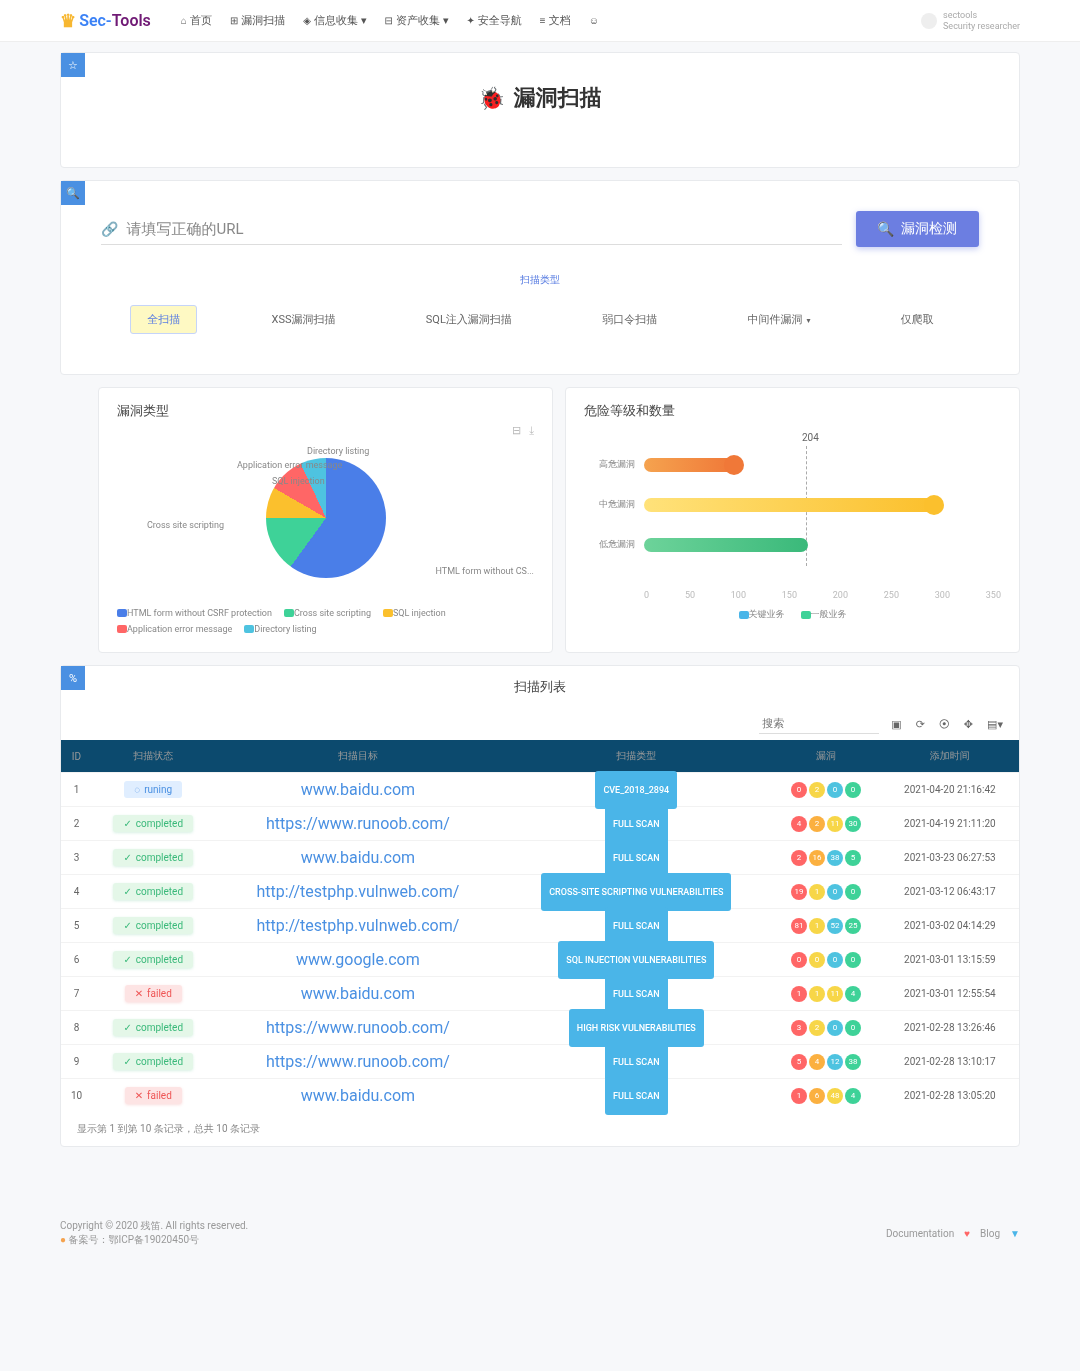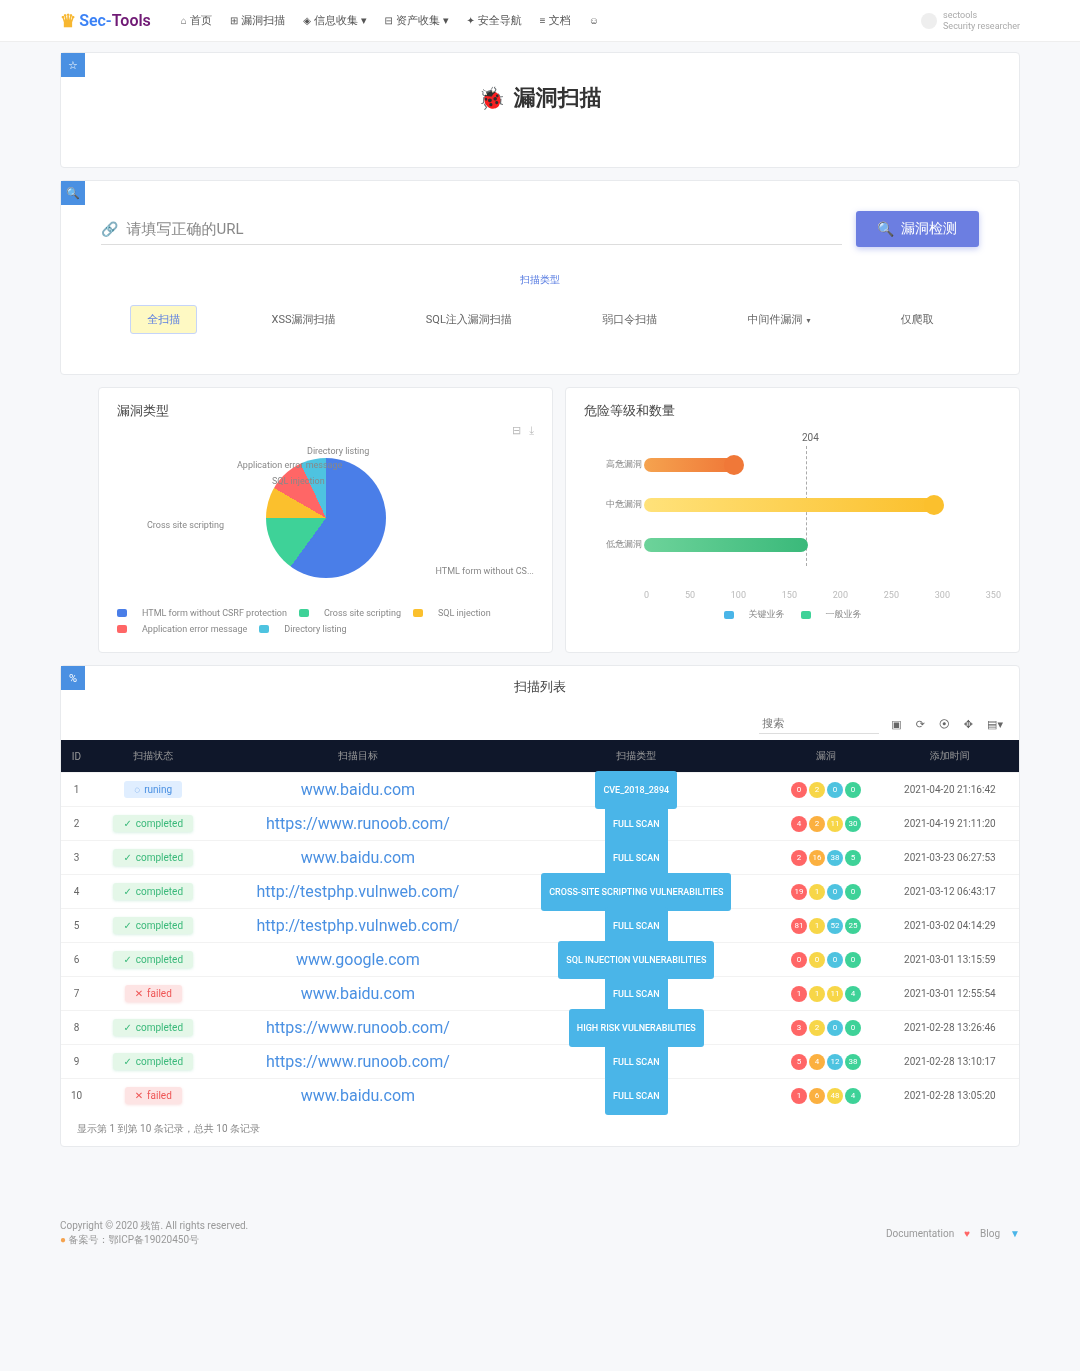--- a/index.html
+++ b/index.html
@@ -43,42 +43,42 @@
 .chart-row { display:flex; gap:12px;margin-left:38px; }
 .chart-card { flex:1; }
 .chart-header { padding:14px 18px 8px; font-size:13px; color:#444; font-weight:500;}
 .chart-body { padding:10px 18px 18px; position:relative; }
 .chart-toolbar { position:absolute; top:-4px; right:18px; font-size:11px; color:#bbb; display:flex; gap:8px;}
 
 .pie-wrap { display:flex; justify-content:center; position:relative; height:160px;}
 .pie { width:120px; height:120px; border-radius:50%; background:conic-gradient(#4a7ee8 0deg 216deg, #3ed298 216deg 270deg, #fbc02d 270deg 300deg, #f66 300deg 335deg, #4ec3e0 335deg 360deg); position:relative; margin-top:20px;}
 .pie-label { position:absolute; font-size:9px; color:#888; }
 .legend { display:flex; flex-wrap:wrap; gap:6px 12px; margin-top:10px; font-size:9px; color:#888;}
-.legend-item { display:flex; align-items:center; gap:15px;justify-content:flex-end;}
+.legend-item { display:flex; align-items:center; gap:0;justify-content:flex-end;}
 .legend-sw { width:10px; height:8px; border-radius:2px;}
 
 .bar-chart { position:relative; height:170px; padding:10px 0 20px 60px;}
-.bar-chart .y-label { position:absolute; left:8px; font-size:9px; color:#888; width:50px; text-align:right; }
+.bar-chart .y-label { position:absolute; left:1px; font-size:9px; color:#888; width:50px; text-align:right; }
 .bar-chart .bar { position:absolute; height:14px; border-radius:7px; }
 .bar.high { background:linear-gradient(90deg,#f5a34f,#f07838); }
 .bar.mid { background:linear-gradient(90deg,#ffe27a,#fbc02d); }
 .bar.low { background:linear-gradient(90deg,#6dd39a,#3ab97a); }
 .bar-end { position:absolute; width:20px; height:20px; border-radius:50%; top:-3px; right:-10px; display:flex; align-items:center; justify-content:center; color:#fff; font-size:9px;}
 .bar-axis { position:absolute; bottom:8px; left:60px; right:0; display:flex; justify-content:space-between; font-size:9px; color:#bbb;}
 .bar-peak { position:absolute; font-size:10px; color:#666; }
 .bar-dashed { position:absolute; border-left:1px dashed #aaa; }
 .bar-legend { text-align:center; font-size:9px; color:#888; display:flex; gap:16px; justify-content:center;}
 
 .table-card { }
 .table-title { text-align:center; font-size:13px; color:#444; padding:12px; }
 .table-toolbar { display:flex; justify-content:flex-end; align-items:center; padding:6px 16px; gap:12px;}
 .table-toolbar .search { border:none; border-bottom:1px solid #ddd; padding:3px; font-size:11px; width:120px; outline:none;}
 .tb-icons { display:flex; gap:14px; color:#666; font-size:11px;}
 table { width:100%; border-collapse:collapse; }
-th { background:#0f172a; padding:9px 6px; font-size:10px; color:#999; font-weight:400; text-align:center;}
+th { background:#0c4a6e; padding:9px 6px; font-size:10px; color:#999; font-weight:400; text-align:center;}
 td { padding:7px 6px; font-size:10px; text-align:center; border-top:1px solid #f2f2f2;}
 .status-badge { display:inline-flex; align-items:center; gap:4px; padding:3px 10px; border-radius:3px; font-size:10px;}
 .status-badge.running { background:#e0eeff; color:#4a90e2; }
 .status-badge.completed { background:#e4f7e8; color:#3ab97a; box-shadow:0 1px 3px rgba(58,185,122,.2);}
 .status-badge.failed { background:#fde4e4; color:#e55; box-shadow:0 1px 3px rgba(229,85,85,.2);}
 .target-link { color:#4a90e2; font-size:16px;}
 .type-badge { background:#4ab5e8; color:#fff; padding:14px 8px; border-radius:3px; font-size:9px; font-weight:500;}
 .dots { display:flex; justify-content:center; gap:2px;}
 .dot { width:16px; height:16px; border-radius:50%; color:#fff; font-size:8px; display:flex; align-items:center; justify-content:center;}
 .d-r { background:#f66; } .d-o { background:#fbb040; } .d-y { background:#f7d648; } .d-c { background:#4ec3e0; } .d-g { background:#3ed298; }

